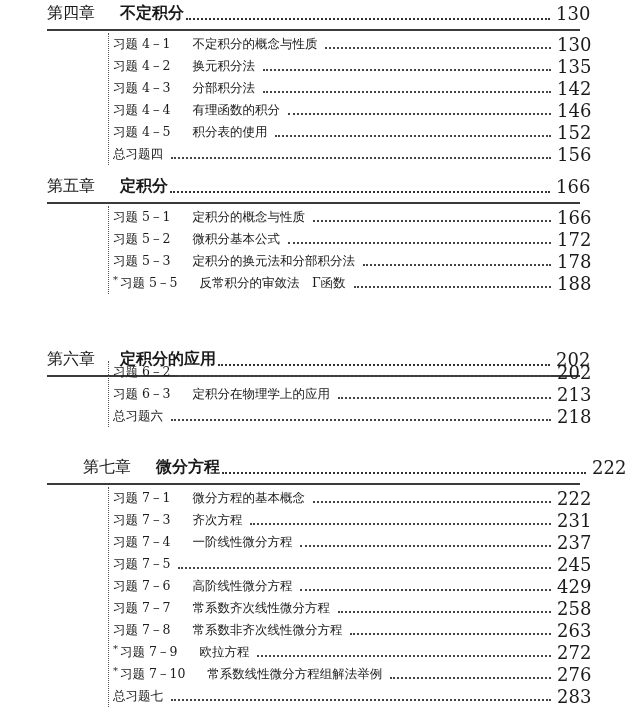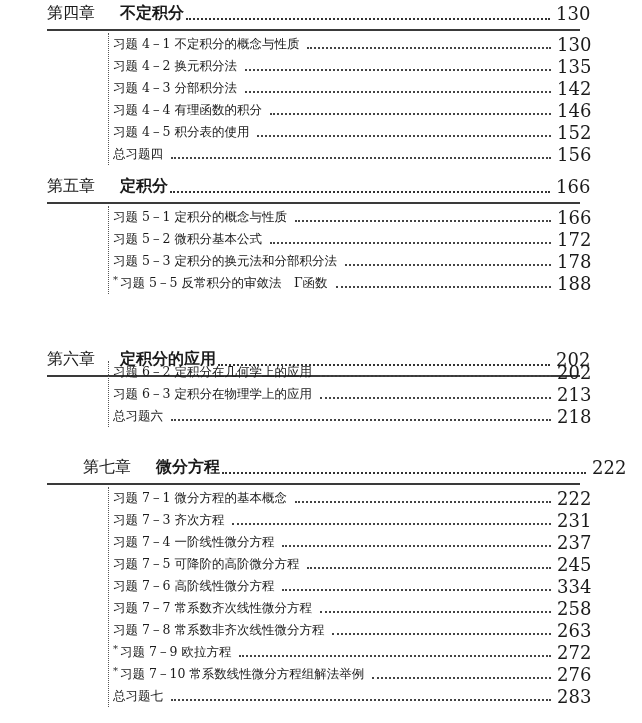--- a/index.html
+++ b/index.html
@@ -22,21 +22,21 @@
     position:absolute; left:47px; width:533px; height:2px; background:#3a3a3a;
   }
   .items {
     position:absolute; left:108px; width:472px;
     border-left:1px dotted #555;
   }
   .item {
     height:22px; display:flex; align-items:center; padding-left:4px;
   }
   .it-code { font-size:12.5px; white-space:nowrap; }
-  .it-title { font-size:12.5px; white-space:nowrap; margin-left:4px; }
+  .it-title { font-size:12.5px; white-space:nowrap; margin-left:22px; }
   .item .leader { border-bottom:2px dotted #444; margin:8px 6px 0 8px; }
   .star { font-size:10px; position:relative; top:-4px; margin-right:2px; }
 </style>
 </head>
 <body>
 
 <div id="toc">
     <div class="chapter" style="top: 0px;">
       <div class="ch-head" style="top: 4px;">
         <span class="ch-num">第四章</span>
@@ -123,21 +123,20 @@
       <div class="ch-head" style="top: 350px;">
         <span class="ch-num">第六章</span>
         <span class="ch-title">定积分的应用</span>
         <span class="leader"></span>
         <span class="ch-page">202</span>
       </div>
       <div class="rule" style="top: 375px;"></div>
       <div class="items" style="top: 361px;">
         <div class="item">
           <span class="it-code">习题 6－2</span>
-          <span class="it-title">定积分在几何学上的应用</span>
           <span class="leader"></span>
           <span class="it-page">202</span>
         </div>
         <div class="item">
           <span class="it-code">习题 6－3</span>
           <span class="it-title">定积分在物理学上的应用</span>
           <span class="leader"></span>
           <span class="it-page">213</span>
         </div>
         <div class="item">
@@ -169,29 +168,28 @@
           <span class="it-page">231</span>
         </div>
         <div class="item">
           <span class="it-code">习题 7－4</span>
           <span class="it-title">一阶线性微分方程</span>
           <span class="leader"></span>
           <span class="it-page">237</span>
         </div>
         <div class="item">
           <span class="it-code">习题 7－5</span>
-          <span class="it-title">可降阶的高阶微分方程</span>
           <span class="leader"></span>
           <span class="it-page">245</span>
         </div>
         <div class="item">
           <span class="it-code">习题 7－6</span>
           <span class="it-title">高阶线性微分方程</span>
           <span class="leader"></span>
-          <span class="it-page">334</span>
+          <span class="it-page">429</span>
         </div>
         <div class="item">
           <span class="it-code">习题 7－7</span>
           <span class="it-title">常系数齐次线性微分方程</span>
           <span class="leader"></span>
           <span class="it-page">258</span>
         </div>
         <div class="item">
           <span class="it-code">习题 7－8</span>
           <span class="it-title">常系数非齐次线性微分方程</span>

